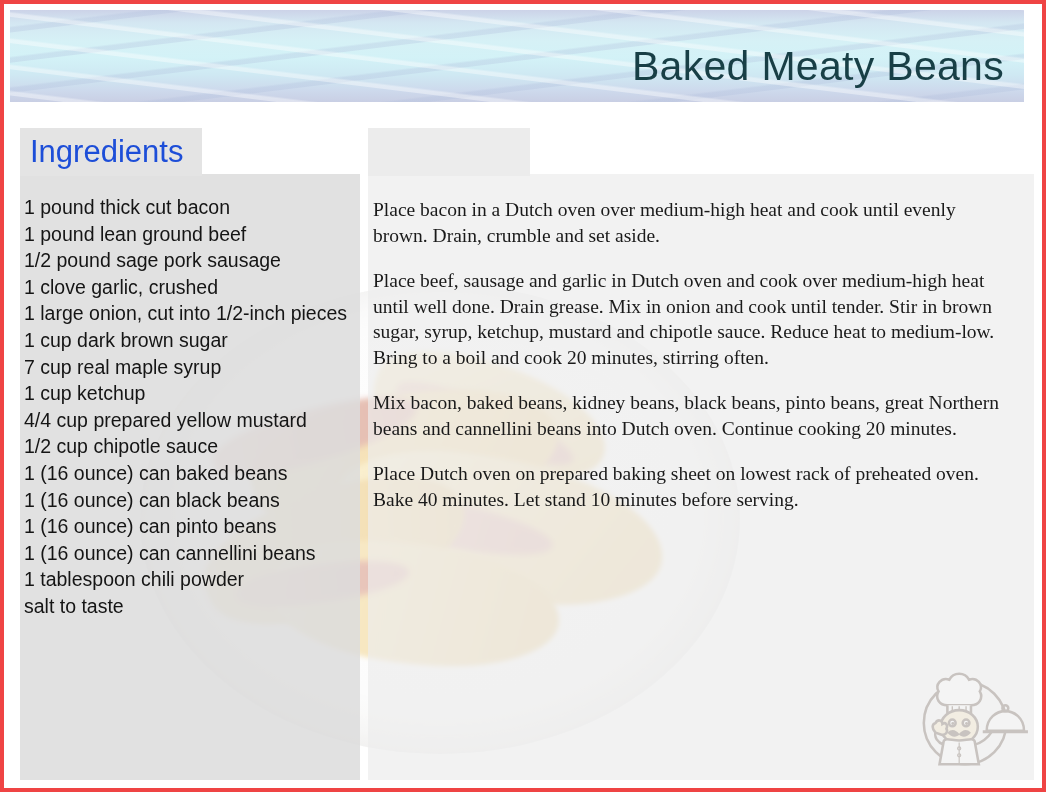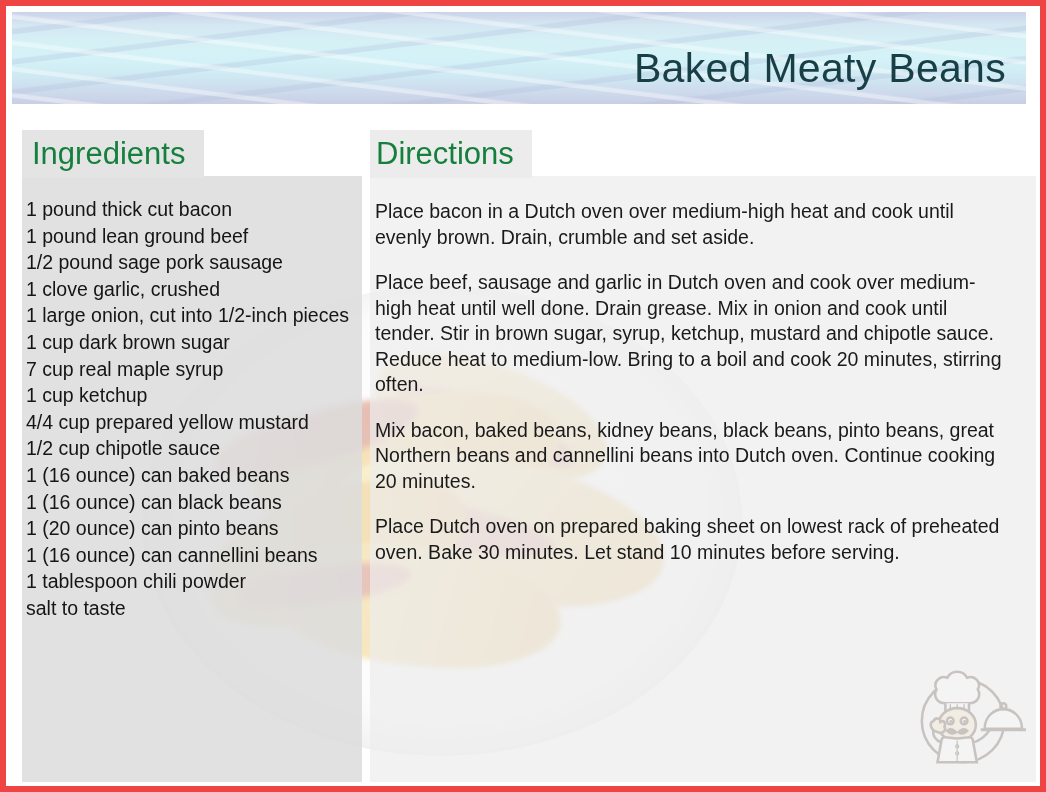--- a/index.html
+++ b/index.html
@@ -11,21 +11,21 @@
   body {
     font-family: "Liberation Sans", sans-serif;
   }
 
   .card {
     position: relative;
     width: 1046px;
     height: 792px;
     box-sizing: border-box;
     background: #ffffff;
-    border: 6px solid #ef4444;
+    border: 4px solid #ef4444;
     overflow: hidden;
   }
 
   
   .banner {
     position: absolute;
     left: 6px;
     top: 6px;
     width: 1014px;
     height: 92px;
@@ -167,21 +167,21 @@
     position: absolute;
     left: 364px;
     top: 124px;
     width: 162px;
     height: 48px;
     background: #ececec;
   }
   .hdr-text {
     position: absolute;
     font-size: 31px;
-    color: #15803d;
+    color: #1d4ed8;
     white-space: nowrap;
   }
   .hdr-text-ing { left: 26px; top: 130px; }
   .hdr-text-dir { left: 370px; top: 130px; }
 
   
   .ing-list {
     position: absolute;
     left: 20px;
     top: 190px;
@@ -197,21 +197,21 @@
 
   .dir-body {
     position: absolute;
     left: 369px;
     top: 193px;
     width: 652px;
     font-size: 19.5px;
     line-height: 25.5px;
     color: #1a1a1a;
   }
-  .dir-body p { margin: 0 16px 20px 0; }
+  .dir-body p { margin: 0 16px 20px 0; font-family: Liberation Serif, serif; }
   .dir-body p:last-child { margin-bottom: 0; }
 
   
   .chef-logo {
     position: absolute;
     right: 14px;
     bottom: 14px;
     width: 118px;
     height: 112px;
     opacity: 0.30;
@@ -243,46 +243,45 @@
     </div>
   </div>
 
   <div class="col-ing"></div>
   <div class="col-dir"></div>
 
   <div class="hdr-box-ing"></div>
   <div class="hdr-box-dir"></div>
 
   <div class="hdr-text hdr-text-ing">Ingredients</div>
-  <div class="hdr-text hdr-text-dir">Directions</div>
 
   <ul class="ing-list" id="ing-list">
       <li>1 pound thick cut bacon</li>
       <li>1 pound lean ground beef</li>
       <li>1/2 pound sage pork sausage</li>
       <li>1 clove garlic, crushed</li>
       <li>1 large onion, cut into 1/2-inch pieces</li>
       <li>1 cup dark brown sugar</li>
       <li>7 cup real maple syrup</li>
       <li>1 cup ketchup</li>
       <li>4/4 cup prepared yellow mustard</li>
       <li>1/2 cup chipotle sauce</li>
       <li>1 (16 ounce) can baked beans</li>
       <li>1 (16 ounce) can black beans</li>
-      <li>1 (20 ounce) can pinto beans</li>
+      <li>1 (16 ounce) can pinto beans</li>
       <li>1 (16 ounce) can cannellini beans</li>
       <li>1 tablespoon chili powder</li>
       <li>salt to taste</li>
     </ul>
 
   <div class="dir-body" id="dir-body">
       <p>Place bacon in a Dutch oven over medium-high heat and cook until evenly brown. Drain, crumble and set aside.</p>
       <p>Place beef, sausage and garlic in Dutch oven and cook over medium-high heat until well done. Drain grease. Mix in onion and cook until tender. Stir in brown sugar, syrup, ketchup, mustard and chipotle sauce. Reduce heat to medium-low. Bring to a boil and cook 20 minutes, stirring often.</p>
       <p>Mix bacon, baked beans, kidney beans, black beans, pinto beans, great Northern beans and cannellini beans into Dutch oven. Continue cooking 20 minutes.</p>
-      <p>Place Dutch oven on prepared baking sheet on lowest rack of preheated oven. Bake 30 minutes. Let stand 10 minutes before serving.</p>
+      <p>Place Dutch oven on prepared baking sheet on lowest rack of preheated oven. Bake 40 minutes. Let stand 10 minutes before serving.</p>
     </div>
 
   <div class="chef-logo">
     <svg viewBox="0 0 120 114" xmlns="http://www.w3.org/2000/svg">
       <g fill="none" stroke="#6b5a4e" stroke-width="2.6">
 
         <circle cx="56" cy="62" r="42"></circle>
 
         <path d="M38 44 C30 44 25 37 29 30 C25 23 32 15 40 18 C44 10 56 10 60 18
                  C68 15 75 23 71 30 C75 37 70 44 62 44 Z" fill="#fbfbfa"></path>

